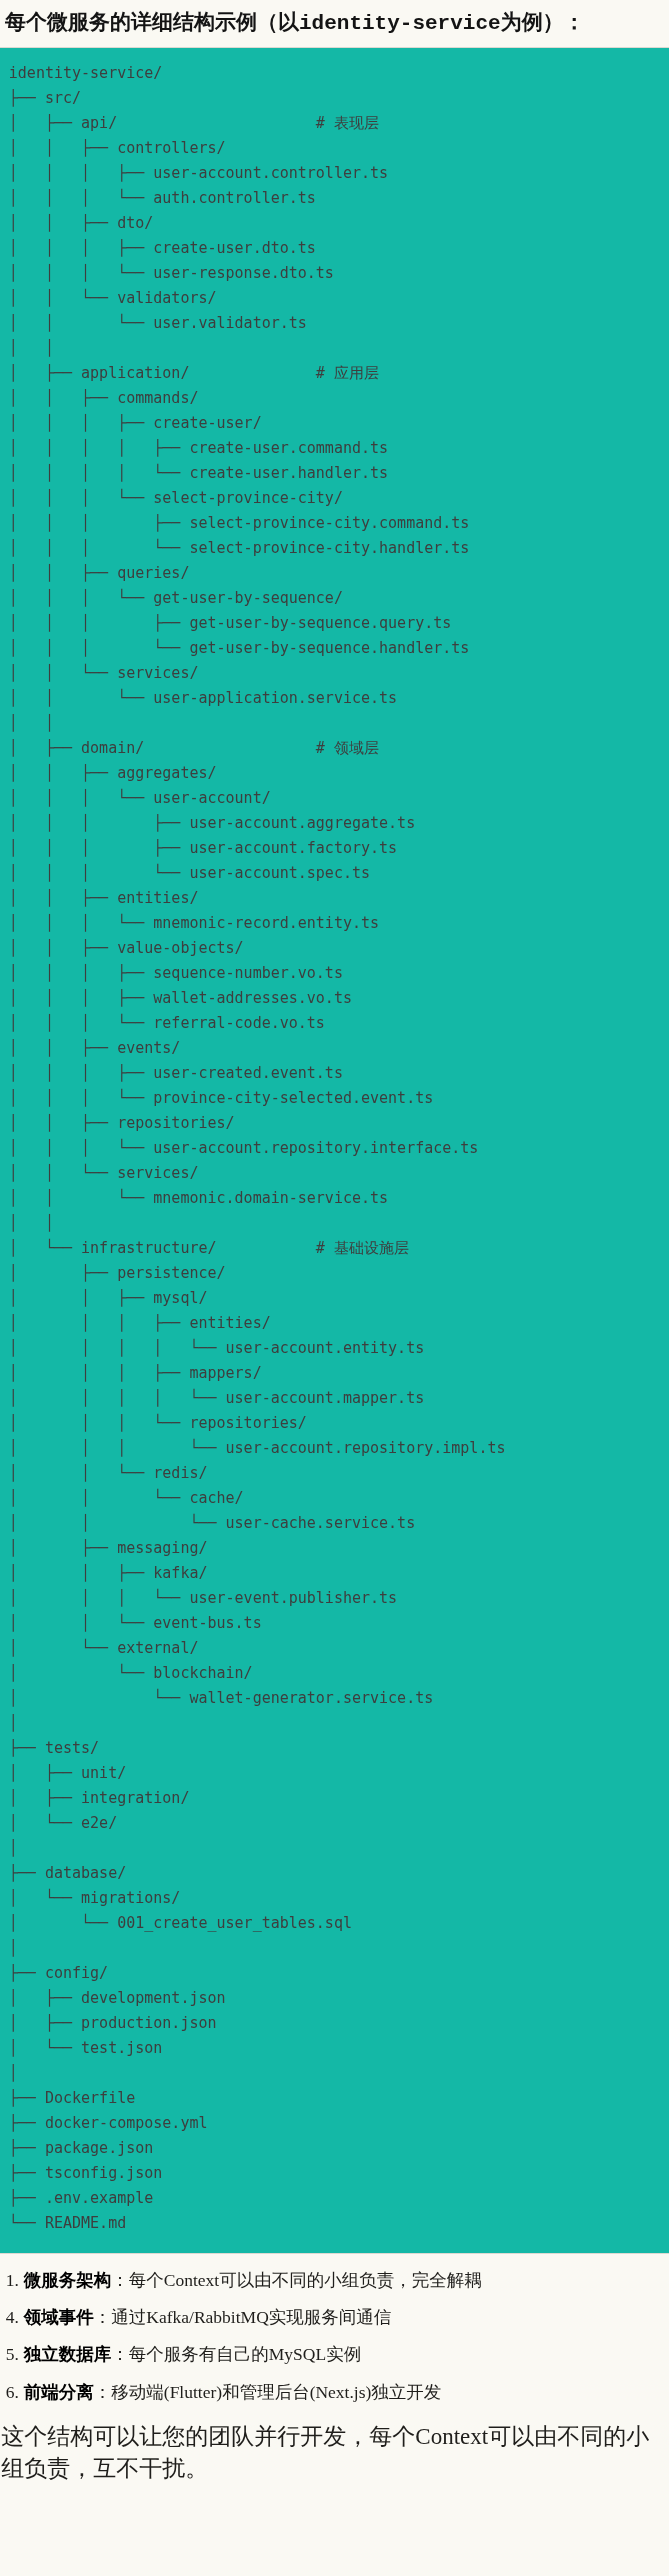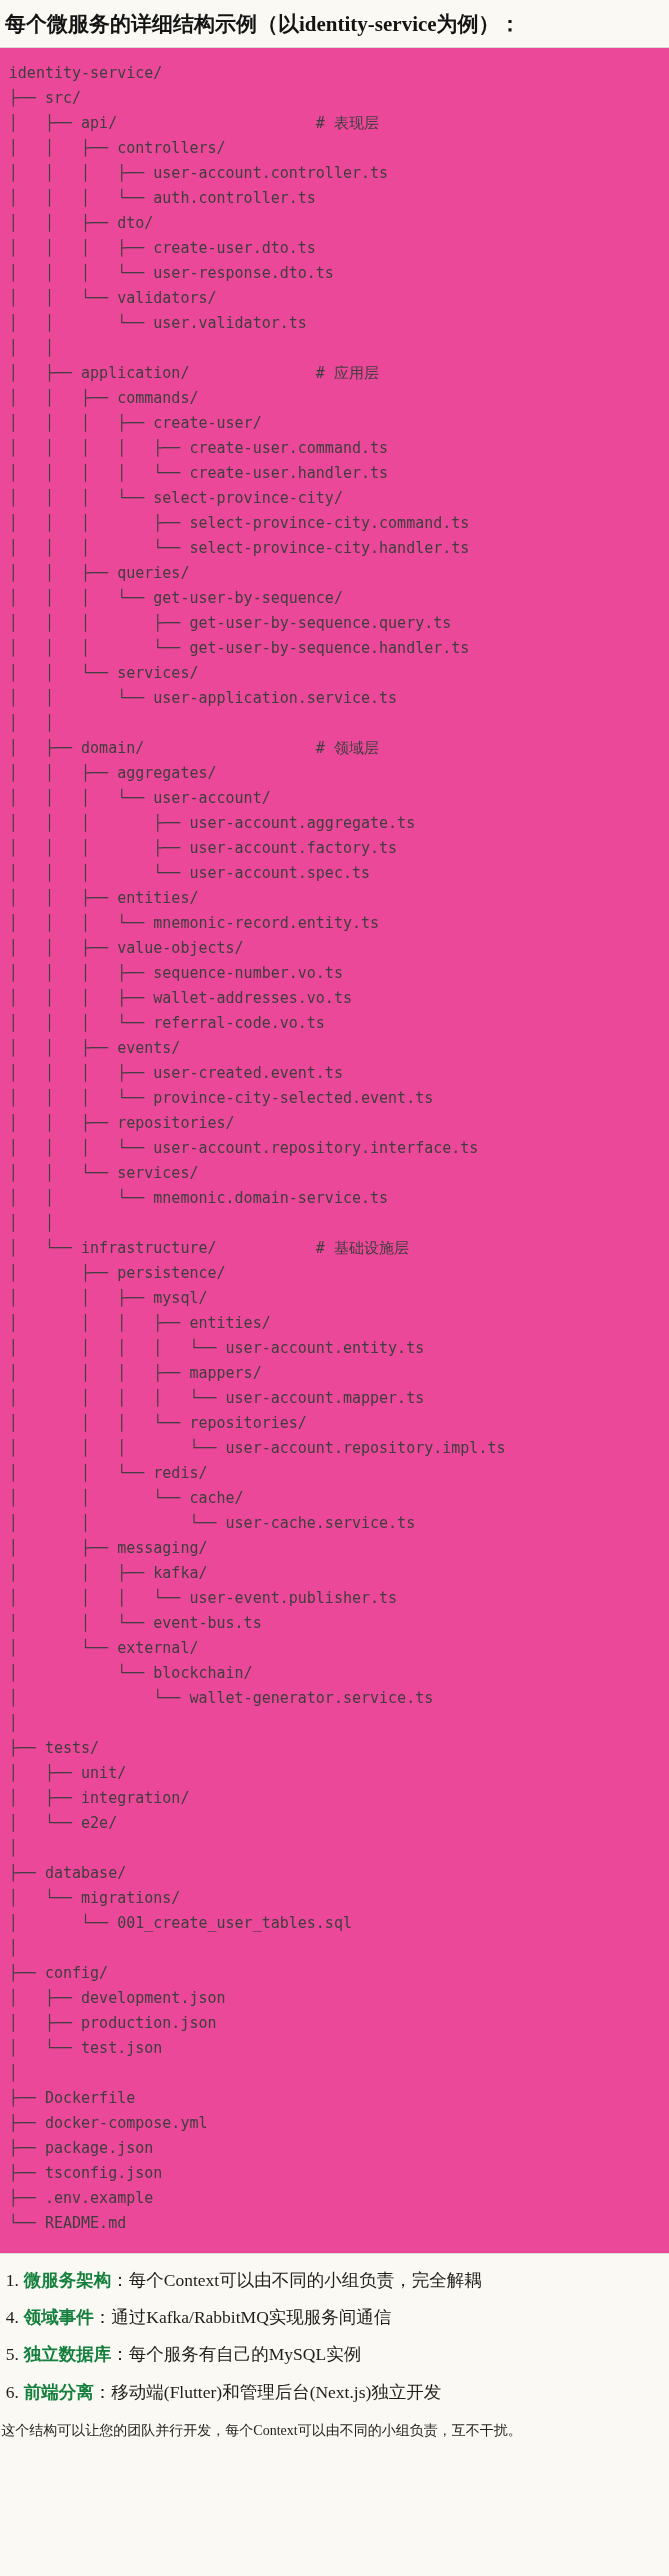--- a/index.html
+++ b/index.html
@@ -14,23 +14,24 @@
   }
   .doc {
     padding: 8.8px 0 16.3px 0;
   }
   .page-title {
     margin: 0 5px 8.1px 5px;
     font-size: 21px;
     line-height: 1.45;
     font-weight: 700;
     color: #141414;
+    font-family: Liberation Mono, monospace;
   }
   .tree-box {
-    background: #ec4899;
+    background: #14b8a6;
     border-top: 0.6px solid #dcd9d1;
     border-bottom: 0.6px solid #dcd9d1;
     padding: 13px 8.8px 17px 8.8px;
   }
   .tree-box pre {
     margin: 0;
     font-family: "DejaVu Sans Mono", "Liberation Mono", monospace;
     font-size: 15px;
     line-height: 25px;
     color: #3e3e3e;
@@ -54,27 +55,27 @@
     font-size: 17.5px;
     line-height: 1.38;
     margin-bottom: 13px;
     color: #1f1e1b;
   }
   .note-number {
     margin-right: 5px;
   }
   .note-term {
     font-weight: 700;
-    color: #15803d;
+    color: #000000;
     text-align: center;
   }
   .summary-paragraph {
     margin: 17px 0 0 0;
     padding-left: 0;
-    font-size: 14px;
+    font-size: 23px;
     line-height: 1.4;
     color: #1f1e1b;
   }
 </style>
 </head>
 <body>
 
 <div class="doc">
 
   <h1 class="page-title">每个微服务的详细结构示例（以identity-service为例）：</h1>

